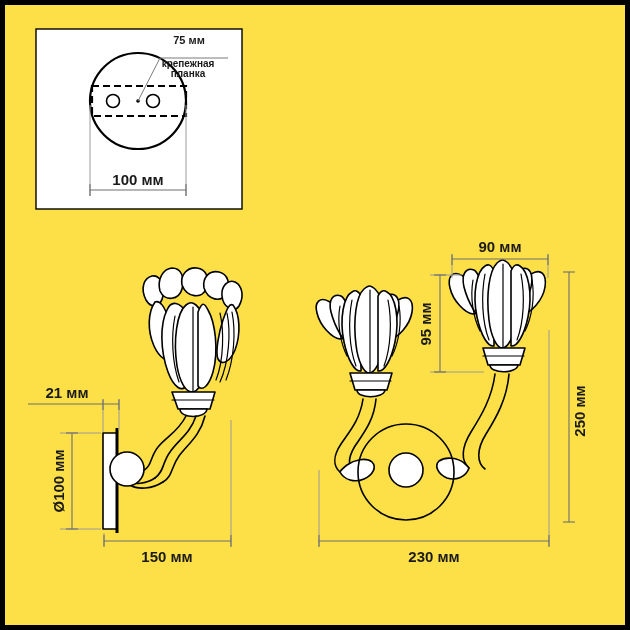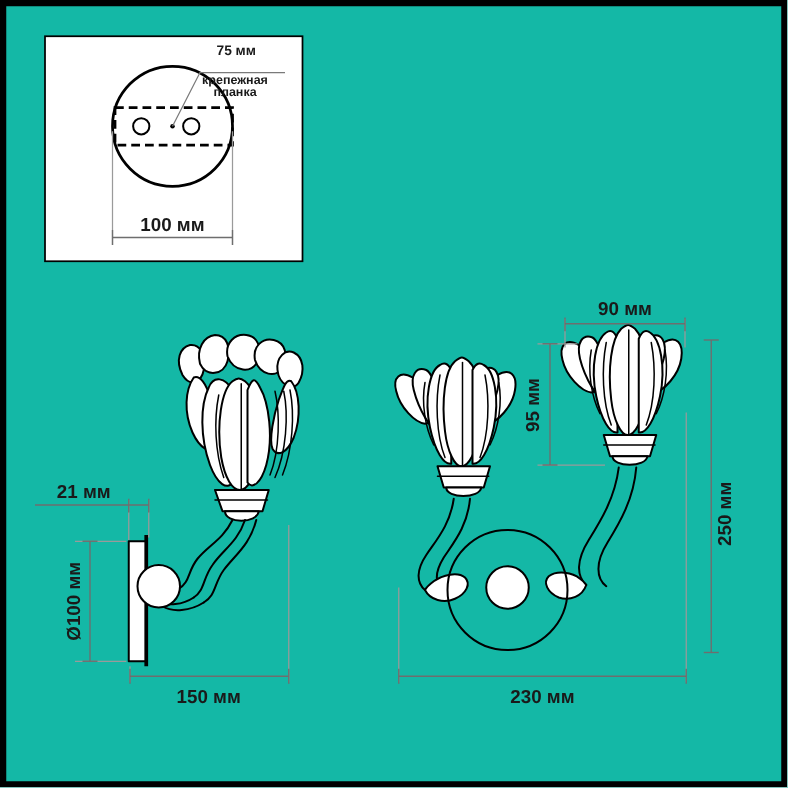--- a/index.html
+++ b/index.html
@@ -8,21 +8,21 @@
     padding: 0;
     background: #ffffff;
   }
   body {
     font-family: "Liberation Sans", "DejaVu Sans", sans-serif;
   }
   #page {
     position: relative;
     width: 630px;
     height: 630px;
-    background: #14b8a6;
+    background: #fde047;
     box-sizing: border-box;
     overflow: hidden;
   }
   #frame-border {
     position: absolute;
     left: 0;
     top: 0;
     width: 630px;
     height: 630px;
     box-sizing: border-box;

